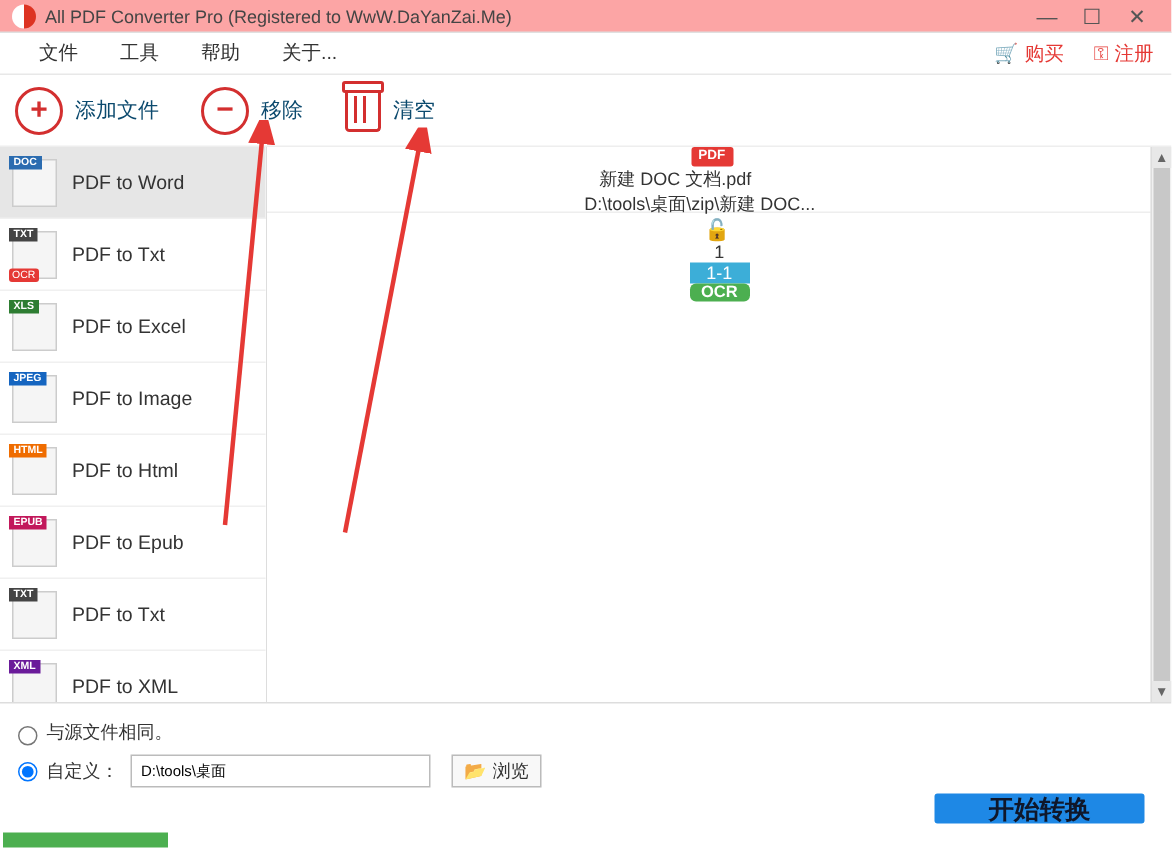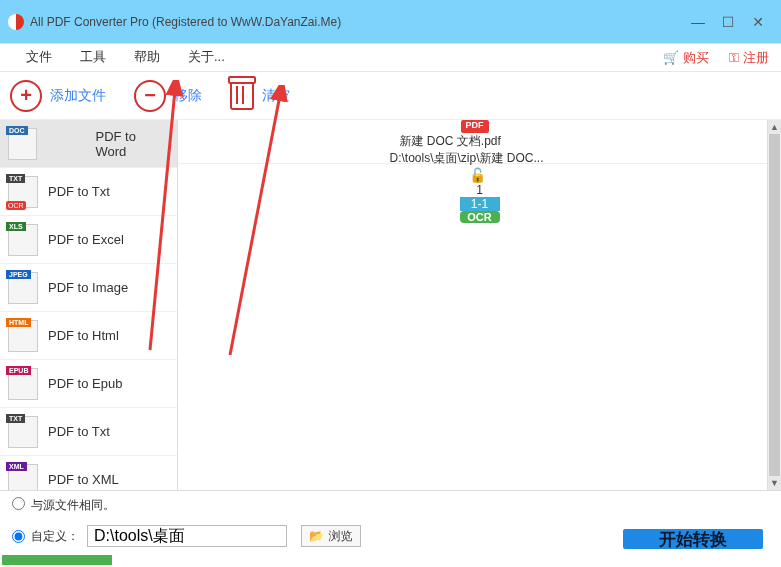--- a/index.html
+++ b/index.html
@@ -1,42 +1,42 @@
 <!DOCTYPE html>
 <html><head>
 <meta charset="utf-8">
 <style>
 * { box-sizing: border-box; margin: 0; padding: 0; font-family: "Microsoft YaHei", Arial, sans-serif; }
 body { width: 781px; height: 567px; background: #fff; overflow: hidden; position: relative; }
 
-.titlebar { height: 44px; background: #7dd3fc; display: flex; align-items: center; padding: 0 8px; border-bottom: 1px solid #e0e0e0; }
+.titlebar { height: 22px; background: #fca5a5; display: flex; align-items: center; padding: 0 8px; border-bottom: 1px solid #e0e0e0; }
 .titlebar .app-icon { width: 16px; height: 16px; background: conic-gradient(#d32 0deg 180deg, #fff 180deg 360deg); border-radius: 50%; margin-right: 6px; }
 .titlebar .title { font-size: 12px; color: #444; flex: 1; }
 .titlebar .win-btn { width: 30px; height: 20px; display: flex; align-items: center; justify-content: center; font-size: 14px; color: #555; cursor: pointer; }
 
 .menubar { height: 28px; display: flex; padding: 0 12px; border-bottom: 1px solid #e8e8e8; }
 .menubar .menu-item { font-size: 13px; color: #333; padding: 4px 14px; cursor: pointer; }
 .menubar .spacer { flex: 1; }
 .menubar .right-item { display: flex; align-items: center; color: #e53935; font-size: 13px; margin-left: 20px; cursor: pointer; }
 .menubar .right-item .ico { margin-right: 4px; }
 
 .toolbar { height: 48px; display: flex; align-items: center; padding: 4px 10px; border-bottom: 1px solid #eee; }
 .toolbar .tbtn { display: flex; align-items: center; margin-right: 28px; cursor: pointer; }
 .toolbar .tbtn .circ { width: 32px; height: 32px; border: 2px solid #d32f2f; border-radius: 50%; display: flex; align-items: center; justify-content: center; color: #d32f2f; font-size: 20px; font-weight: bold; margin-right: 8px; }
 .toolbar .tbtn .trash { width: 24px; height: 28px; border: 2px solid #d32f2f; border-top: none; border-radius: 0 0 3px 3px; position: relative; margin-right: 8px; }
 .toolbar .tbtn .trash::before { content:""; position:absolute; top:-6px; left:-4px; right:-4px; height:4px; border:2px solid #d32f2f; border-radius:2px; }
 .toolbar .tbtn .trash::after { content:""; position:absolute; top:4px; left:4px; right:4px; bottom:4px; background: repeating-linear-gradient(90deg,#d32f2f 0 2px, transparent 2px 6px); }
 .toolbar .tbtn .gear { width: 30px; height: 30px; border: 2px solid #d32f2f; border-radius: 50%; position: relative; margin-right: 8px; }
 .toolbar .tbtn .gear::before { content:""; position:absolute; inset:-4px; border-radius:50%; background: radial-gradient(circle,transparent 60%, #d32f2f 60% 62%, transparent 62%); }
-.toolbar .tbtn span { font-size: 14px; color: #3b82f6; }
+.toolbar .tbtn span { font-size: 14px; color: #0c4a6e; }
 
 .main { display: flex; height: 370px; }
 .sidebar { width: 178px; background: #fff; border-right: 1px solid #ddd; overflow-y: auto; }
 .side-item { height: 48px; display: flex; align-items: center; padding: 0 8px; cursor: pointer; border-bottom: 1px solid #f0f0f0; }
-.side-item.active { background: #e6e6e6; gap: 48px; }
+.side-item.active { background: #e6e6e6; }
 .side-item .badge { width: 30px; height: 32px; background: #f5f5f5; border: 1px solid #ccc; margin-right: 10px; position: relative; }
 .side-item .badge .tag { position: absolute; top: -3px; left: -3px; font-size: 7px; color: #fff; padding: 1px 3px; font-weight: bold; }
 .side-item .badge .ocr-mini { position: absolute; bottom: -3px; left: -3px; background: #e53935; color: #fff; font-size: 7px; padding: 1px 2px; border-radius: 2px; }
 .side-item .label { font-size: 13px; color: #333; }
 
 .filelist { flex: 1; background: #fff; position: relative; }
 .file-row { height: 44px; display: flex; align-items: center; border-bottom: 1px solid #eee; padding: 0 10px; flex-direction: column; }
 .file-row .pdf-icon { width: 28px; height: 32px; background: #e53935; color: #fff; font-size: 9px; font-weight: bold; display: flex; align-items: flex-end; justify-content: center; padding-bottom: 3px; margin-right: 10px; border-radius: 2px; }
 .file-row .fname { font-size: 12px; width: 160px; color: #333; }
 .file-row .fpath { font-size: 12px; width: 180px; color: #333; }
@@ -46,24 +46,24 @@
 .file-row .ocr { width: 40px; height: 24px; background: #4caf50; color: #fff; font-size: 11px; font-weight: bold; border-radius: 4px; display: flex; align-items: center; justify-content: center; cursor: pointer; }
 .vscroll { position: absolute; right: 0; top: 0; bottom: 0; width: 14px; background: #f0f0f0; border-left: 1px solid #ddd; }
 .vscroll .arrow { height: 14px; display:flex; align-items:center; justify-content:center; font-size:9px; color:#666; background:#e8e8e8; cursor:pointer; }
 .vscroll .thumb { position:absolute; top:14px; bottom:14px; left:1px; right:1px; background:#c8c8c8; }
 
 .sidebar::-webkit-scrollbar { width: 14px; }
 .sidebar::-webkit-scrollbar-thumb { background: #c8c8c8; }
 .sidebar::-webkit-scrollbar-button { background: #e8e8e8; height: 14px; }
 
 .bottom { border-top: 1px solid #ddd; padding: 6px 12px 0; }
-.radio-row { display: flex; align-items: flex-start; font-size: 12px; color: #333; height: 22px; }
+.radio-row { display: flex; align-items: flex-end; font-size: 12px; color: #333; height: 22px; }
 .radio-row input[type=radio] { margin-right: 6px; }
 .output-row { display: flex; align-items: center; height: 30px; margin-top: 2px; }
-.output-row .path-input { margin-left: 8px; width: 200px; height: 22px; font-size: 16px; padding: 0 6px; border: 1px solid #bbb; }
+.output-row .path-input { margin-left: 8px; width: 200px; height: 22px; font-size: 10px; padding: 0 6px; border: 1px solid #bbb; }
 .output-row .browse-btn { margin-left: 14px; height: 22px; width: 60px; font-size: 12px; border: 1px solid #bbb; background: #f8f8f8; display: flex; align-items: center; justify-content: center; cursor: pointer; }
 .output-row .browse-btn .folder { color: #3caed8; margin-right: 4px; }
 .convert-btn { position: absolute; right: 18px; bottom: 18px; width: 140px; height: 20px; background: #1e88e5; color: #0f172a; font-size: 17px; font-weight: bold; display: flex; align-items: center; justify-content: center; cursor: pointer; border-radius: 2px; }
 .progress { position: absolute; left: 2px; bottom: 2px; height: 10px; width: 110px; background: #4caf50; }
 
 svg.arrow-annot { position: absolute; pointer-events: none; }
 </style>
 </head>
 <body>
 

